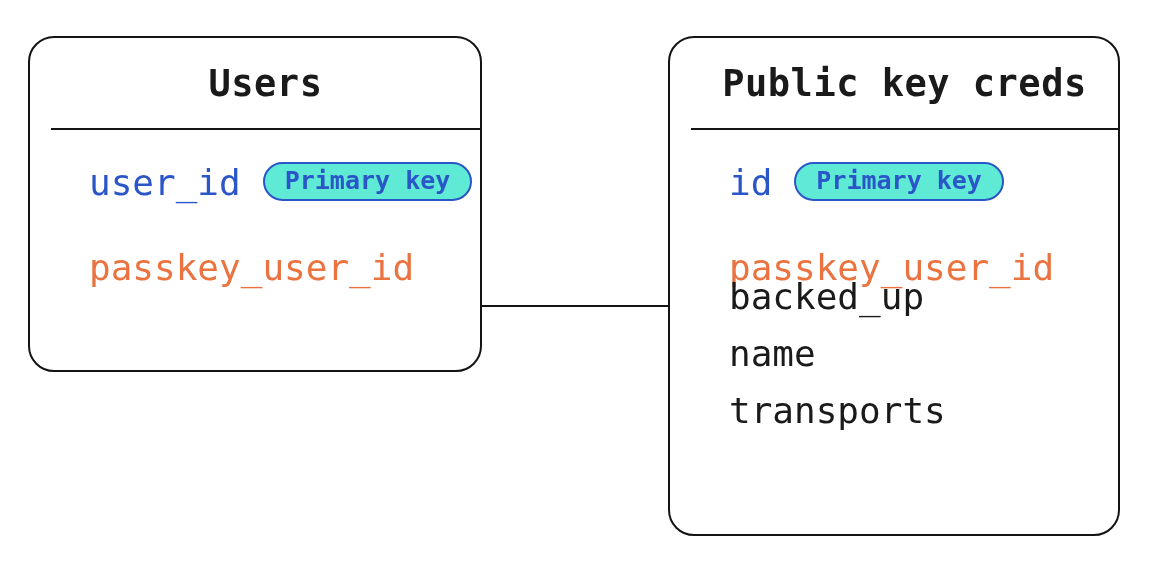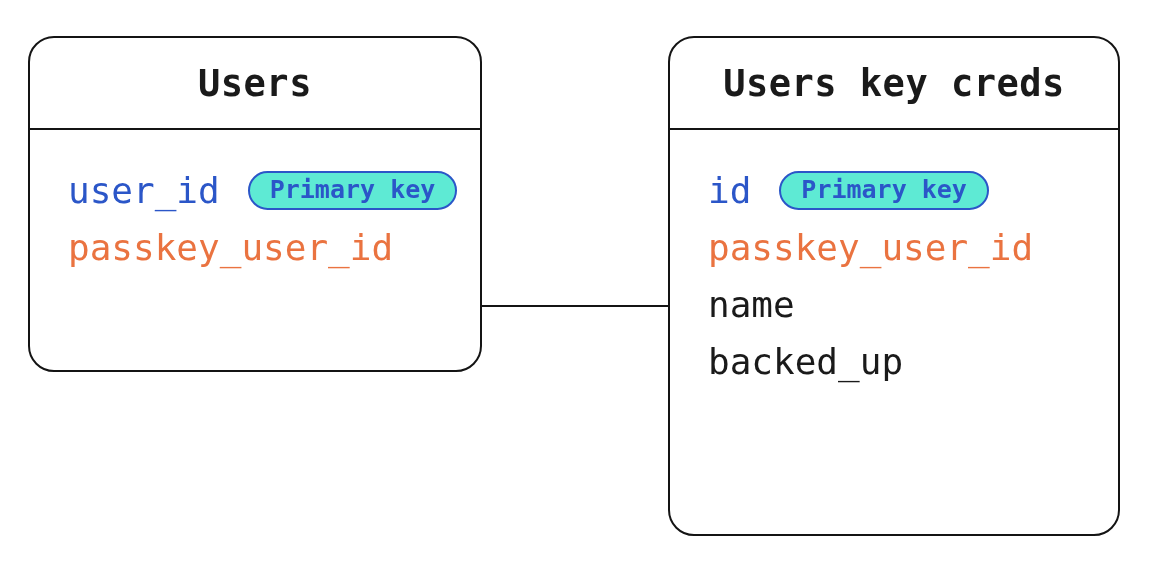--- a/index.html
+++ b/index.html
@@ -14,20 +14,21 @@
     background: var(--bg, #ffffff);
     font-family: "DejaVu Sans Mono", "Liberation Mono", monospace;
     overflow: hidden;
   }
   .table-node {
     position: absolute;
     box-sizing: border-box;
     background: #ffffff;
     border: 2px solid var(--stroke, #141414);
     border-radius: 26px;
+    padding-left: 21px;
   }
   .table-node.users {
     left: 28px;
     top: 36px;
     width: 454px;
     height: 336px;
   }
   .table-node.pubkey {
     left: 668px;
     top: 36px;
@@ -45,30 +46,30 @@
     color: var(--ink, #141414);
     border-bottom: 2px solid var(--stroke, #141414);
     letter-spacing: 0.5px;
   }
   .rows {
     padding: 32px 0 0 38px;
   }
   .row {
     height: 57px;
     display: flex;
-    align-items: center;
-    gap: 28px;
+    align-items: flex-start;
+    gap: 22px;
     white-space: nowrap;
   }
   .fname {
     font-size: 36px;
     color: var(--ink, #141414);
   }
   .fname.primary { color: var(--blue, #2b56c8); }
-  .fname.shared  { color: var(--orange, #ea7340); }
+  .fname.shared  { color: var(--orange, #ea7340); margin-top: 28px; }
   .badge {
     font-size: 25px;
     font-weight: bold;
     line-height: 1.15;
     color: var(--blue, #2b56c8);
     border: 2px solid var(--blue, #2b56c8);
     border-radius: 999px;
     padding: 3px 20px;
     background: #5eead4;
   }
@@ -93,33 +94,36 @@
           <span class="fname primary">user_id</span>
           <span class="badge">Primary key</span>
         </div>
         <div class="row">
           <span class="fname shared">passkey_user_id</span>
         </div>
       </div>
   </div>
 
   <div class="table-node pubkey">
-    <div class="table-title">Users key creds</div>
+    <div class="table-title">Public key creds</div>
     <div class="rows">
         <div class="row">
           <span class="fname primary">id</span>
           <span class="badge">Primary key</span>
         </div>
         <div class="row">
           <span class="fname shared">passkey_user_id</span>
         </div>
         <div class="row">
+          <span class="fname normal">backed_up</span>
+        </div>
+        <div class="row">
           <span class="fname normal">name</span>
         </div>
         <div class="row">
-          <span class="fname normal">backed_up</span>
+          <span class="fname normal">transports</span>
         </div>
       </div>
   </div>
 
   <div class="connector"></div>
 
 </div>
 
 </body></html>

